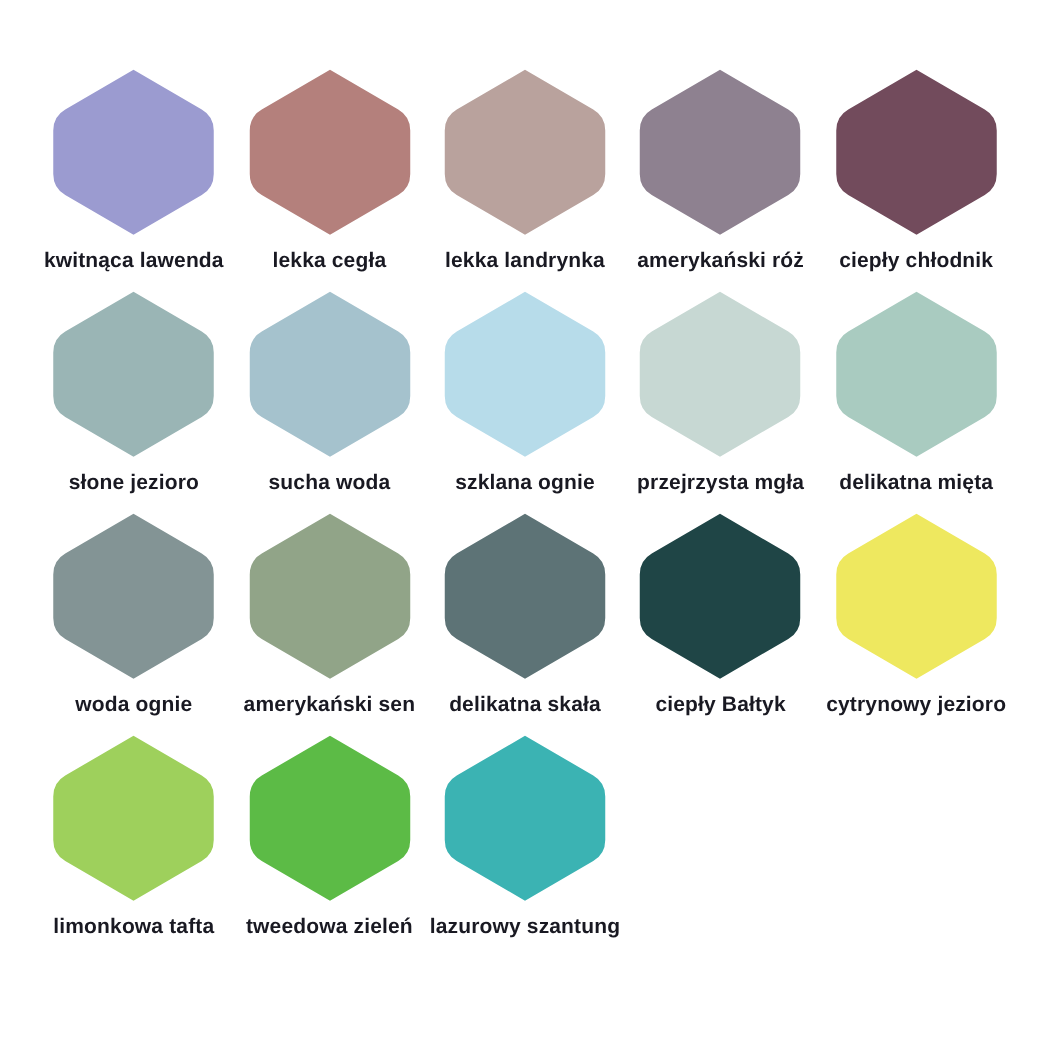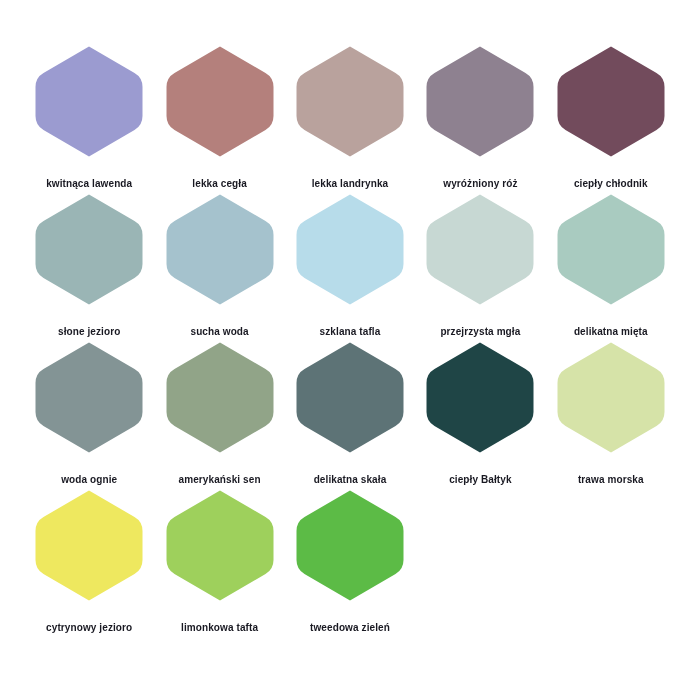--- a/index.html
+++ b/index.html
@@ -38,22 +38,22 @@
     position: relative;
   }
 
   .hex-svg {
     display: block;
     width: 108px;
     height: 111px;
   }
 
   .swatch-label {
-    margin-top: 21px;
-    font-size: 10px;
+    margin-top: 8px;
+    font-size: 14px;
     font-weight: bold;
     color: #191922;
     letter-spacing: 0.1px;
     text-align: center;
     line-height: 1.2;
     white-space: nowrap;
   }
 </style>
 </head>
 <body>
@@ -82,21 +82,21 @@
         </svg>
       </div>
       <div class="swatch-label">lekka landrynka</div>
     </div>
     <div class="swatch">
       <div class="hex-wrap">
         <svg class="hex-svg" viewBox="0 0 108 111">
           <path d="M54 0.5 L99.5 27 Q107.5 31.6 107.5 41 L107.5 70 Q107.5 79.4 99.5 84 L54 110.5 L8.5 84 Q0.5 79.4 0.5 70 L0.5 41 Q0.5 31.6 8.5 27 Z" fill="#8e8190"></path>
         </svg>
       </div>
-      <div class="swatch-label">wyróżniony róż</div>
+      <div class="swatch-label">amerykański róż</div>
     </div>
     <div class="swatch">
       <div class="hex-wrap">
         <svg class="hex-svg" viewBox="0 0 108 111">
           <path d="M54 0.5 L99.5 27 Q107.5 31.6 107.5 41 L107.5 70 Q107.5 79.4 99.5 84 L54 110.5 L8.5 84 Q0.5 79.4 0.5 70 L0.5 41 Q0.5 31.6 8.5 27 Z" fill="#724b5c"></path>
         </svg>
       </div>
       <div class="swatch-label">ciepły chłodnik</div>
     </div>
     <div class="swatch">
@@ -114,21 +114,21 @@
         </svg>
       </div>
       <div class="swatch-label">sucha woda</div>
     </div>
     <div class="swatch">
       <div class="hex-wrap">
         <svg class="hex-svg" viewBox="0 0 108 111">
           <path d="M54 0.5 L99.5 27 Q107.5 31.6 107.5 41 L107.5 70 Q107.5 79.4 99.5 84 L54 110.5 L8.5 84 Q0.5 79.4 0.5 70 L0.5 41 Q0.5 31.6 8.5 27 Z" fill="#b7dcea"></path>
         </svg>
       </div>
-      <div class="swatch-label">szklana tafla</div>
+      <div class="swatch-label">szklana ognie</div>
     </div>
     <div class="swatch">
       <div class="hex-wrap">
         <svg class="hex-svg" viewBox="0 0 108 111">
           <path d="M54 0.5 L99.5 27 Q107.5 31.6 107.5 41 L107.5 70 Q107.5 79.4 99.5 84 L54 110.5 L8.5 84 Q0.5 79.4 0.5 70 L0.5 41 Q0.5 31.6 8.5 27 Z" fill="#c7d8d3"></path>
         </svg>
       </div>
       <div class="swatch-label">przejrzysta mgła</div>
     </div>
     <div class="swatch">
@@ -167,28 +167,20 @@
       <div class="hex-wrap">
         <svg class="hex-svg" viewBox="0 0 108 111">
           <path d="M54 0.5 L99.5 27 Q107.5 31.6 107.5 41 L107.5 70 Q107.5 79.4 99.5 84 L54 110.5 L8.5 84 Q0.5 79.4 0.5 70 L0.5 41 Q0.5 31.6 8.5 27 Z" fill="#1f4546"></path>
         </svg>
       </div>
       <div class="swatch-label">ciepły Bałtyk</div>
     </div>
     <div class="swatch">
       <div class="hex-wrap">
         <svg class="hex-svg" viewBox="0 0 108 111">
-          <path d="M54 0.5 L99.5 27 Q107.5 31.6 107.5 41 L107.5 70 Q107.5 79.4 99.5 84 L54 110.5 L8.5 84 Q0.5 79.4 0.5 70 L0.5 41 Q0.5 31.6 8.5 27 Z" fill="#d6e3a8"></path>
-        </svg>
-      </div>
-      <div class="swatch-label">trawa morska</div>
-    </div>
-    <div class="swatch">
-      <div class="hex-wrap">
-        <svg class="hex-svg" viewBox="0 0 108 111">
           <path d="M54 0.5 L99.5 27 Q107.5 31.6 107.5 41 L107.5 70 Q107.5 79.4 99.5 84 L54 110.5 L8.5 84 Q0.5 79.4 0.5 70 L0.5 41 Q0.5 31.6 8.5 27 Z" fill="#eee85f"></path>
         </svg>
       </div>
       <div class="swatch-label">cytrynowy jezioro</div>
     </div>
     <div class="swatch">
       <div class="hex-wrap">
         <svg class="hex-svg" viewBox="0 0 108 111">
           <path d="M54 0.5 L99.5 27 Q107.5 31.6 107.5 41 L107.5 70 Q107.5 79.4 99.5 84 L54 110.5 L8.5 84 Q0.5 79.4 0.5 70 L0.5 41 Q0.5 31.6 8.5 27 Z" fill="#9ed05c"></path>
         </svg>
@@ -196,13 +188,21 @@
       <div class="swatch-label">limonkowa tafta</div>
     </div>
     <div class="swatch">
       <div class="hex-wrap">
         <svg class="hex-svg" viewBox="0 0 108 111">
           <path d="M54 0.5 L99.5 27 Q107.5 31.6 107.5 41 L107.5 70 Q107.5 79.4 99.5 84 L54 110.5 L8.5 84 Q0.5 79.4 0.5 70 L0.5 41 Q0.5 31.6 8.5 27 Z" fill="#5cbb46"></path>
         </svg>
       </div>
       <div class="swatch-label">tweedowa zieleń</div>
     </div>
+    <div class="swatch">
+      <div class="hex-wrap">
+        <svg class="hex-svg" viewBox="0 0 108 111">
+          <path d="M54 0.5 L99.5 27 Q107.5 31.6 107.5 41 L107.5 70 Q107.5 79.4 99.5 84 L54 110.5 L8.5 84 Q0.5 79.4 0.5 70 L0.5 41 Q0.5 31.6 8.5 27 Z" fill="#3bb3b3"></path>
+        </svg>
+      </div>
+      <div class="swatch-label">lazurowy szantung</div>
+    </div>
   </div>
 
 </body></html>

